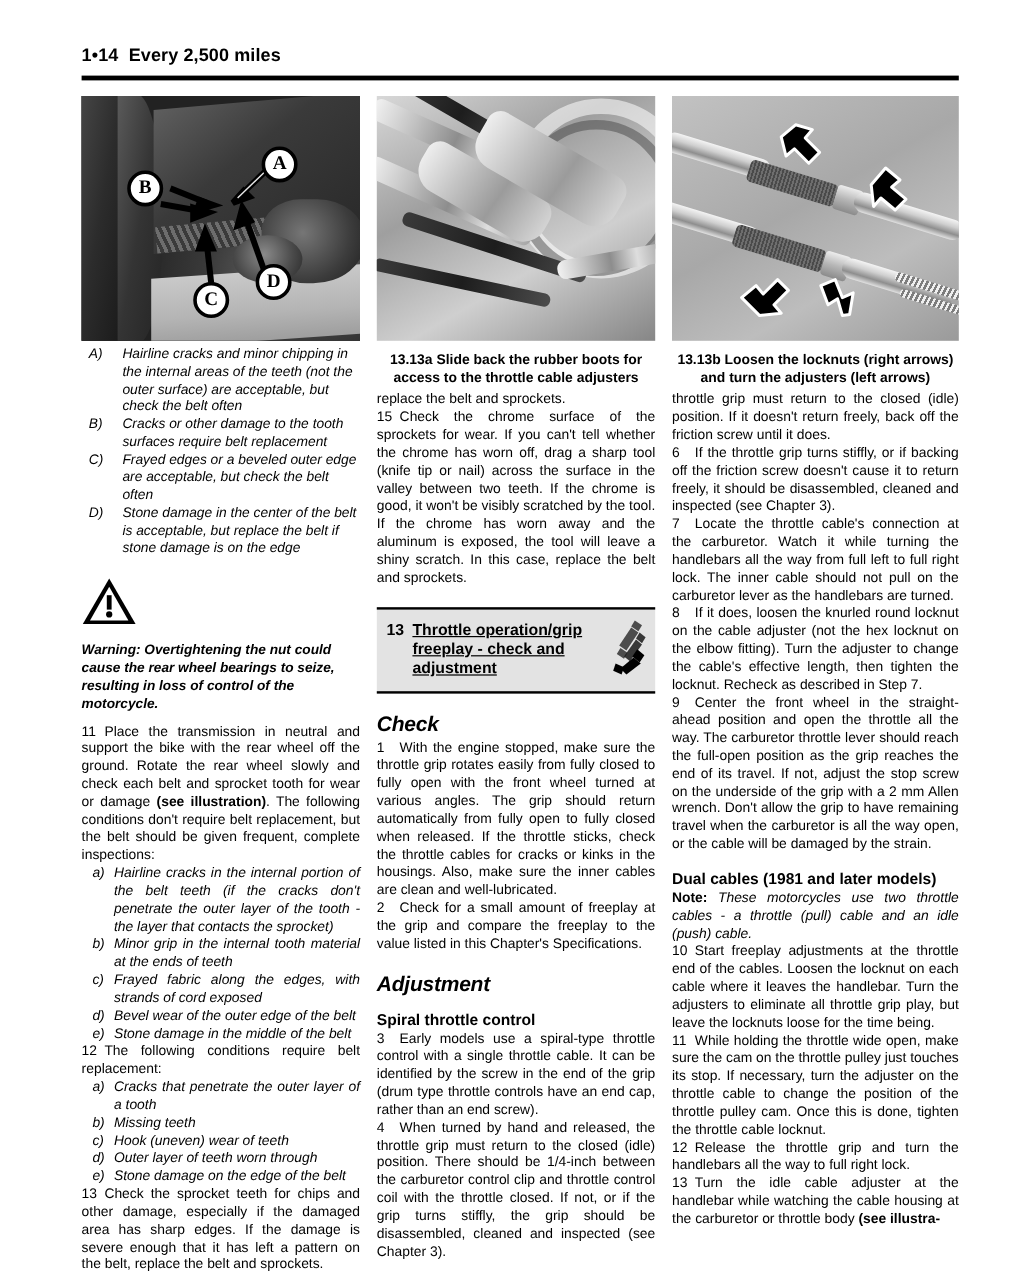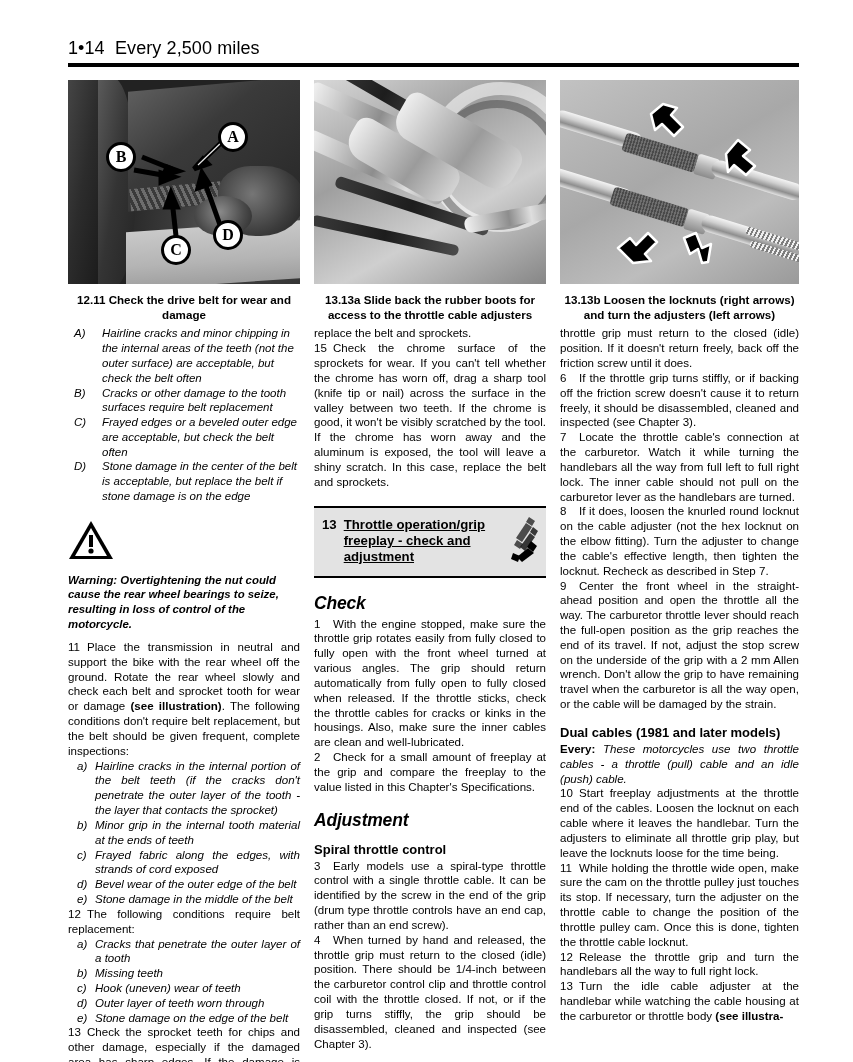--- a/index.html
+++ b/index.html
@@ -13,21 +13,21 @@
     overflow: hidden;
   }
 
   .page { position: absolute; left: 0; top: 0; width: 853px; height: 1062px; }
 
   
   .header {
     position: absolute; left: 68px; top: 38px; width: 730px;
   }
   .header-title {
-    font-size: 18px; font-weight: normal; letter-spacing: 0.1px;
+    font-size: 15px; font-weight: bold; letter-spacing: 0.1px;
     white-space: pre;
   }
   .header-rule {
     position: absolute; left: 68px; top: 63px; width: 731px; height: 3.5px;
     background: #000;
   }
 
   
   .columns {
     position: absolute; left: 68px; top: 80px; width: 731px; height: 950px;
@@ -257,24 +257,20 @@
             <line x1="156" y1="60" x2="130" y2="85"></line>
           </g>
         </svg>
 
         <div class="callout" style="left:150px; top:42px;">A</div>
         <div class="callout" style="left:38px; top:62px;">B</div>
         <div class="callout" style="left:93px; top:155px;">C</div>
         <div class="callout" style="left:145px; top:140px;">D</div>
       </div>
 
-      <div class="caption">
-        <span class="caption-ref">12.11</span>
-        <span>Check the drive belt for wear and damage</span>
-      </div>
 
       <ul class="calist">
         <li><span class="lbl">A)</span><span>Hairline cracks and minor chipping in the internal areas of the teeth (not the outer surface) are acceptable, but check the belt often</span></li>
         <li><span class="lbl">B)</span><span>Cracks or other damage to the tooth surfaces require belt replacement</span></li>
         <li><span class="lbl">C)</span><span>Frayed edges or a beveled outer edge are acceptable, but check the belt often</span></li>
         <li><span class="lbl">D)</span><span>Stone damage in the center of the belt is acceptable, but replace the belt if stone damage is on the edge</span></li>
       </ul>
 
       <div class="warning">
         <div class="warn-tri">
@@ -419,21 +415,21 @@
         <p class="just">throttle grip must return to the closed (idle) position. If it doesn't return freely, back off the friction screw until it does.</p>
         <p class="just"><span class="num">6</span><span>If the throttle grip turns stiffly, or if backing off the friction screw doesn't cause it to return freely, it should be disassembled, cleaned and inspected (see Chapter 3).</span></p>
         <p class="just"><span class="num">7</span><span>Locate the throttle cable's connection at the carburetor. Watch it while turning the handlebars all the way from full left to full right lock. The inner cable should not pull on the carburetor lever as the handlebars are turned.</span></p>
         <p class="just"><span class="num">8</span><span>If it does, loosen the knurled round locknut on the cable adjuster (not the hex locknut on the elbow fitting). Turn the adjuster to change the cable's effective length, then tighten the locknut. Recheck as described in Step 7.</span></p>
         <p class="just"><span class="num">9</span><span>Center the front wheel in the straight-ahead position and open the throttle all the way. The carburetor throttle lever should reach the full-open position as the grip reaches the end of its travel. If not, adjust the stop screw on the underside of the grip with a 2 mm Allen wrench. Don't allow the grip to have remaining travel when the carburetor is all the way open, or the cable will be damaged by the strain.</span></p>
       </div>
 
       <h3 class="sub" style="margin-top:13px">Dual cables (1981 and later models)</h3>
 
       <div class="body" style="margin-top:2px">
-        <p class="just"><span class="bld">Every:</span><span class="ital"> These motorcycles use two throttle cables - a throttle (pull) cable and an idle (push) cable.</span></p>
+        <p class="just"><span class="bld">Note:</span><span class="ital"> These motorcycles use two throttle cables - a throttle (pull) cable and an idle (push) cable.</span></p>
         <p class="just"><span class="num">10</span><span>Start freeplay adjustments at the throttle end of the cables. Loosen the locknut on each cable where it leaves the handlebar. Turn the adjusters to eliminate all throttle grip play, but leave the locknuts loose for the time being.</span></p>
         <p class="just"><span class="num">11</span><span>While holding the throttle wide open, make sure the cam on the throttle pulley just touches its stop. If necessary, turn the adjuster on the throttle cable to change the position of the throttle pulley cam. Once this is done, tighten the throttle cable locknut.</span></p>
         <p class="just"><span class="num">12</span><span>Release the throttle grip and turn the handlebars all the way to full right lock.</span></p>
         <p class="just"><span class="num">13</span><span>Turn the idle cable adjuster at the handlebar while watching the cable housing at the carburetor or throttle body </span><span class="bld">(see illustra-</span></p>
       </div>
     </div>
 
   </div>
 </div>
 

